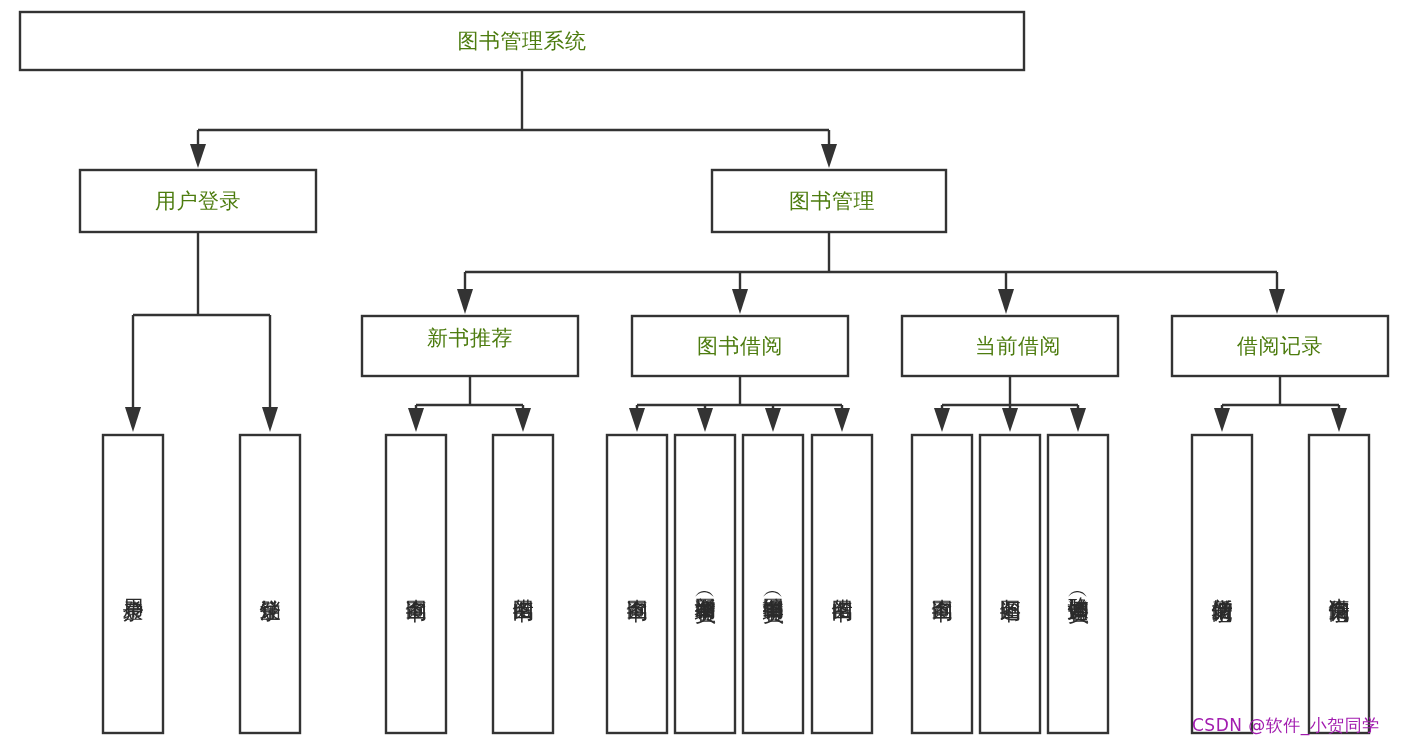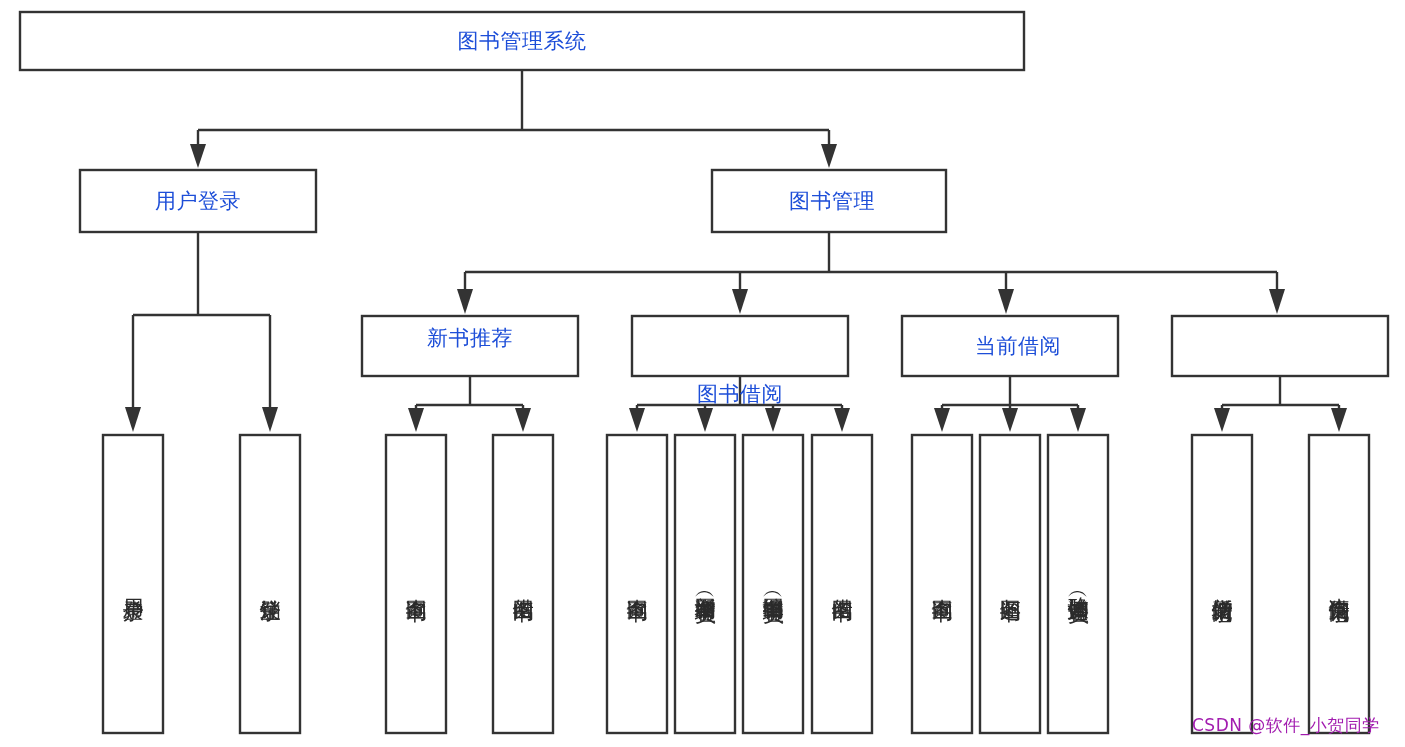--- a/index.html
+++ b/index.html
@@ -39,21 +39,21 @@
   }
   .arrow-head {
     fill: #333333;
     stroke: none;
   }
   .node-label-h {
     position: absolute;
     display: flex;
     align-items: center;
     justify-content: center;
-    color: #1d4ed8;
+    color: #4d7c0f;
     font-size: 21px;
     letter-spacing: 0.5px;
     white-space: nowrap;
     pointer-events: none;
   }
   .node-label-v {
     position: absolute;
     display: flex;
     align-items: center;
     justify-content: center;
@@ -186,22 +186,23 @@
     <rect class="node-box" x="1192" y="435" width="60" height="298"></rect>
     <rect class="node-box" x="1309" y="435" width="60" height="298"></rect>
   </svg>
 
   <div class="node-label-h" style="left:20px; top:12px; width:1004px; height:58px;">图书管理系统</div>
 
   <div class="node-label-h" style="left:80px; top:170px; width:236px; height:62px;">用户登录</div>
   <div class="node-label-h" style="left:715px; top:170px; width:234px; height:62px;">图书管理</div>
 
   <div class="node-label-h" style="left:362px; top:308px; width:216px; height:60px;">新书推荐</div>
-  <div class="node-label-h" style="left:632px; top:316px; width:216px; height:60px;margin-top:48px;">图书借阅</div>
+  <div class="node-label-h" style="left:632px; top:316px; width:216px; height:60px;">图书借阅</div>
   <div class="node-label-h" style="left:902px; top:316px; width:232px; height:60px;">当前借阅</div>
+  <div class="node-label-h" style="left:1172px; top:316px; width:216px; height:60px;">借阅记录</div>
 
   <div class="node-label-v" style="left:103px; top:435px; width:60px; height:298px;">用户登录</div>
   <div class="node-label-v" style="left:240px; top:435px; width:60px; height:298px;">注销登录</div>
 
   <div class="node-label-v" style="left:386px; top:435px; width:60px; height:298px;">查询图书</div>
   <div class="node-label-v" style="left:493px; top:435px; width:60px; height:298px;">借阅图书</div>
 
   <div class="node-label-v" style="left:607px; top:435px; width:60px; height:298px;">查询图书</div>
   <div class="node-label-v" style="left:675px; top:435px; width:60px; height:298px;">新增图书（管理员）</div>
   <div class="node-label-v" style="left:743px; top:435px; width:60px; height:298px;">编辑图书（管理员）</div>

